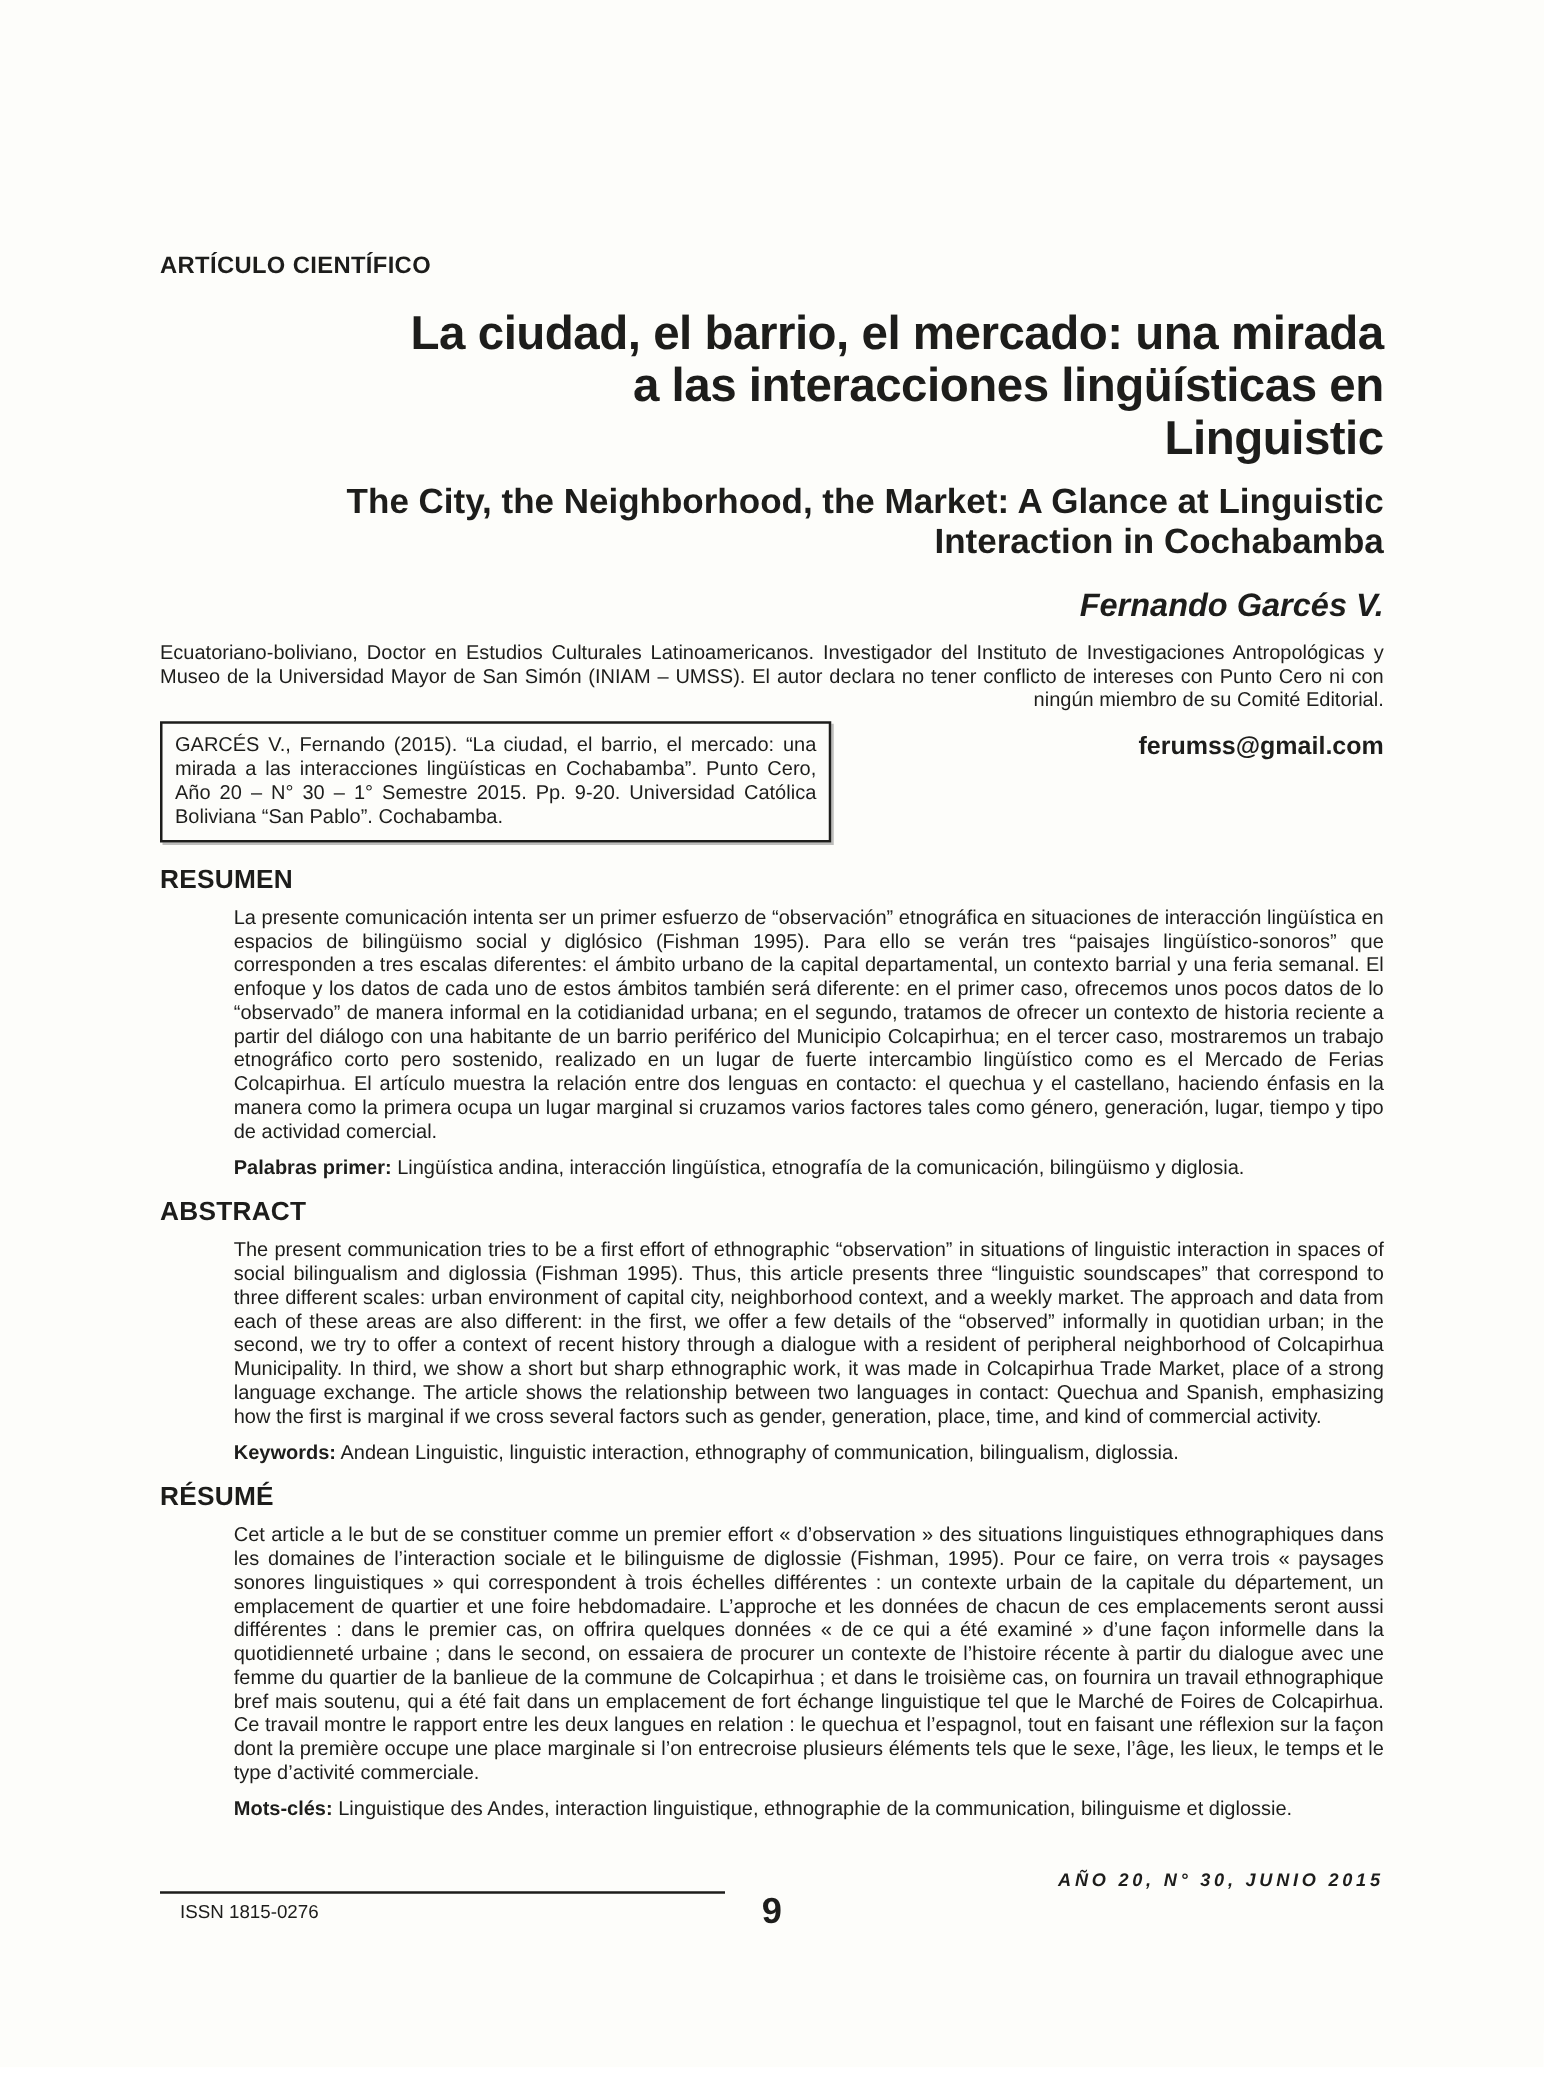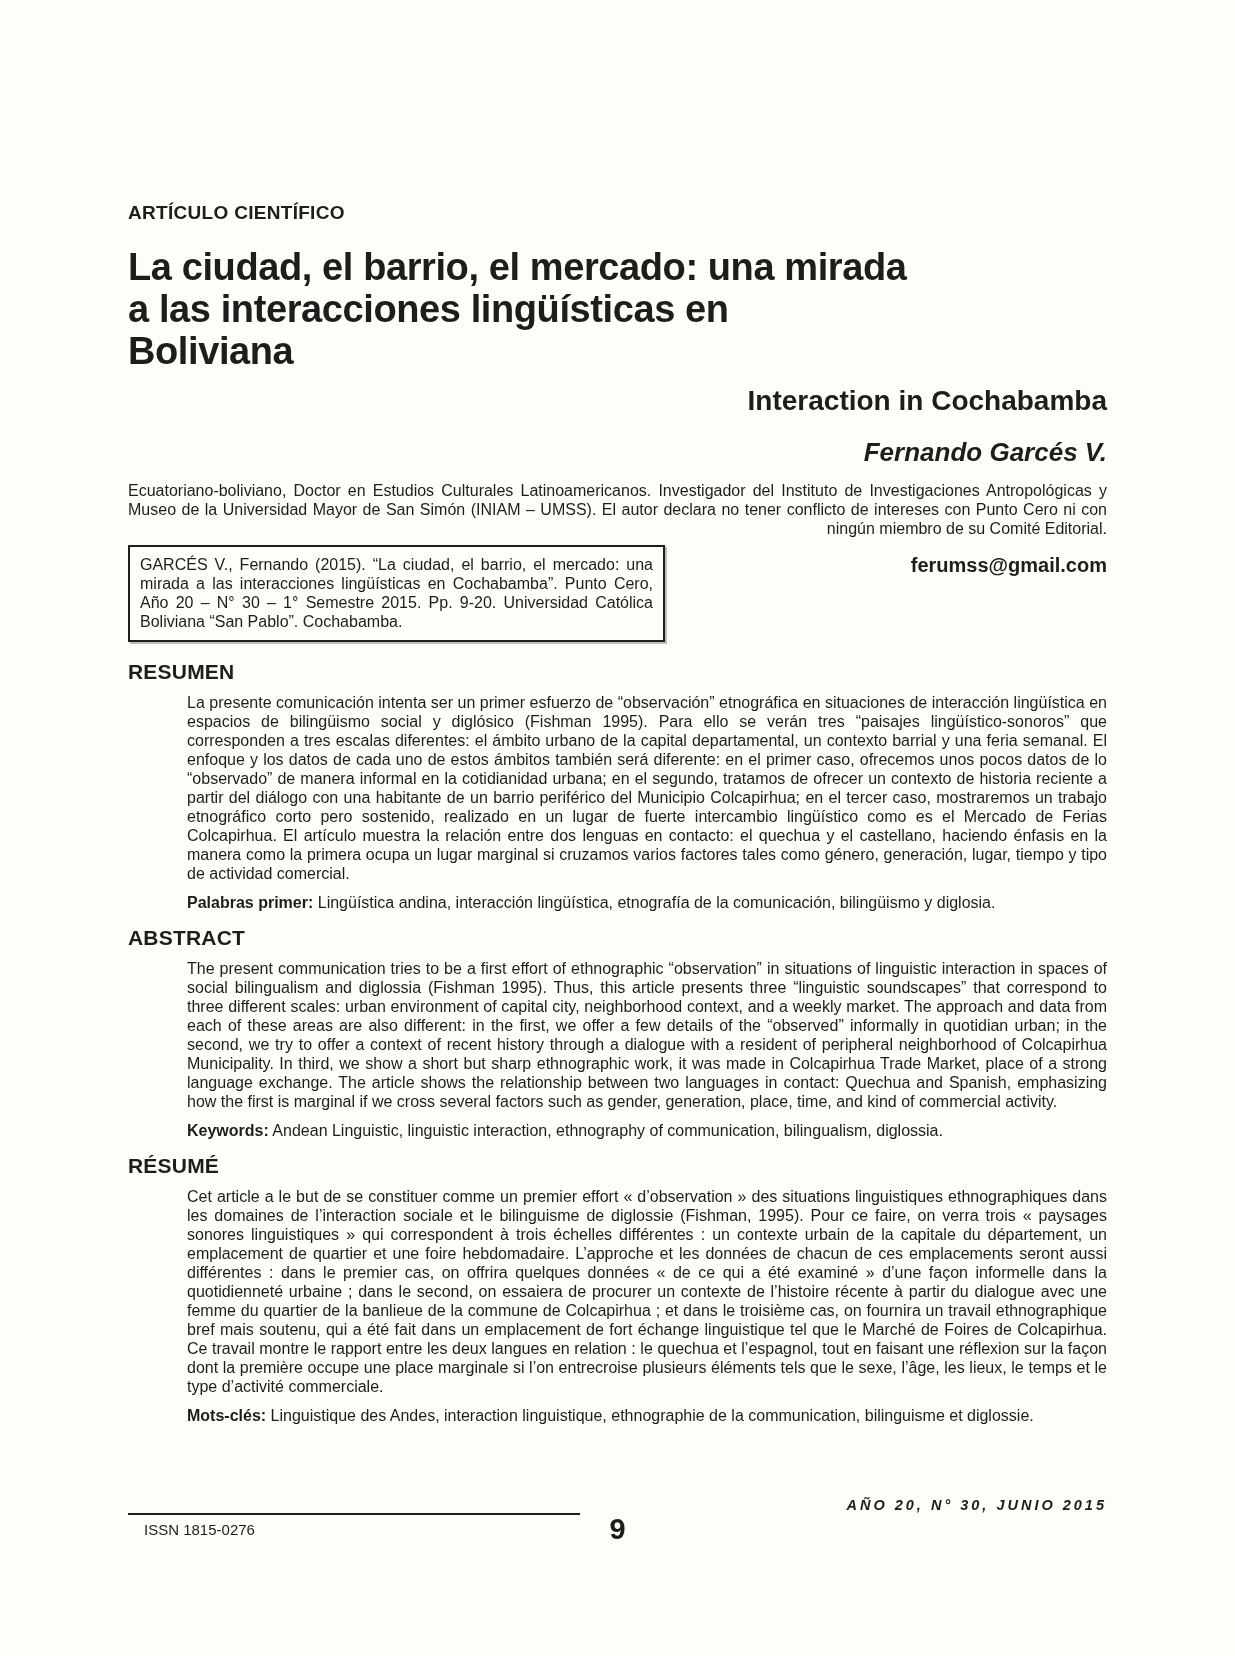--- a/index.html
+++ b/index.html
@@ -28,20 +28,21 @@
   .article-type {
     font-size: 19px;
     font-weight: 700;
     letter-spacing: 0.3px;
   }
   .title-es {
     margin: 22px 0 0 0;
     font-size: 38px;
     line-height: 42px;
     font-weight: 700;
+    text-align: right;
     letter-spacing: -0.4px;
   }
   .title-en {
     margin: 13px 0 0 0;
     font-size: 28px;
     line-height: 32px;
     font-weight: 700;
     text-align: right;
   }
   .title-line { display: block; }
@@ -138,24 +139,25 @@
 <body>
 
 <div class="page">
   <div class="content">
 
     <div class="article-type">ARTÍCULO CIENTÍFICO</div>
 
     <h1 class="title-es">
         <span class="title-line">La ciudad, el barrio, el mercado: una mirada</span>
         <span class="title-line">a las interacciones lingüísticas en</span>
-        <span class="title-line">Boliviana</span>
+        <span class="title-line">Linguistic</span>
       </h1>
 
     <h2 class="title-en">
+        <span class="title-line">The City, the Neighborhood, the Market: A Glance at Linguistic</span>
         <span class="title-line">Interaction in Cochabamba</span>
       </h2>
 
     <div class="author-name">Fernando Garcés V.</div>
 
     <div class="author-bio">Ecuatoriano-boliviano, Doctor en Estudios Culturales Latinoamericanos. Investigador del Instituto de Investigaciones Antropológicas y Museo de la Universidad Mayor de San Simón (INIAM – UMSS). El autor declara no tener conflicto de intereses con Punto Cero ni con ningún miembro de su Comité Editorial.</div>
 
     <div class="cite-row">
       <div class="cite-box">GARCÉS V., Fernando (2015). “La ciudad, el barrio, el mercado: una mirada a las interacciones lingüísticas en Cochabamba”. Punto Cero, Año 20 – N° 30 – 1° Semestre 2015. Pp. 9-20.  Universidad Católica Boliviana “San Pablo”. Cochabamba.</div>
       <div class="email">ferumss@gmail.com</div>

